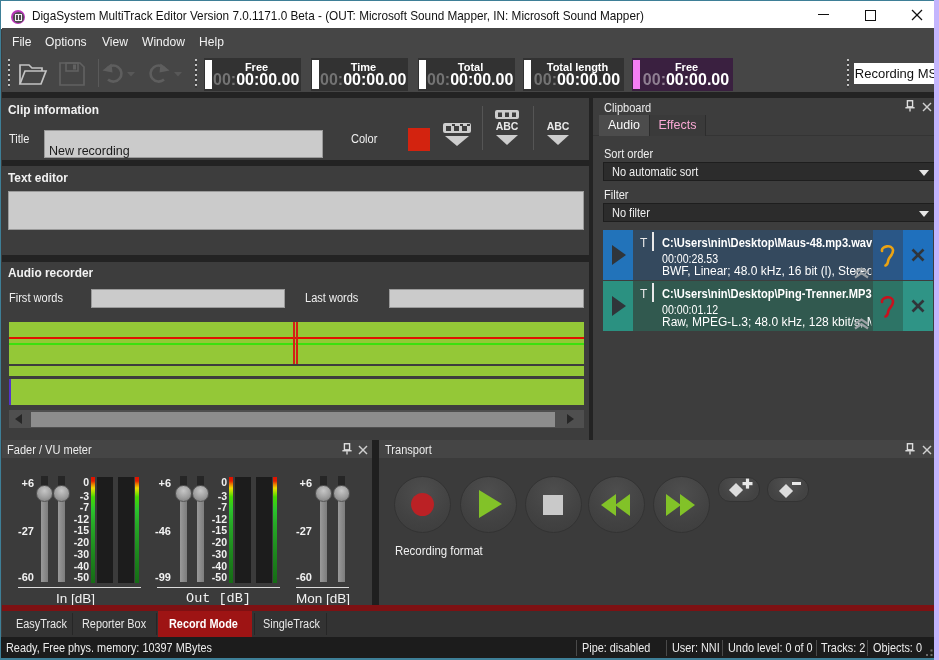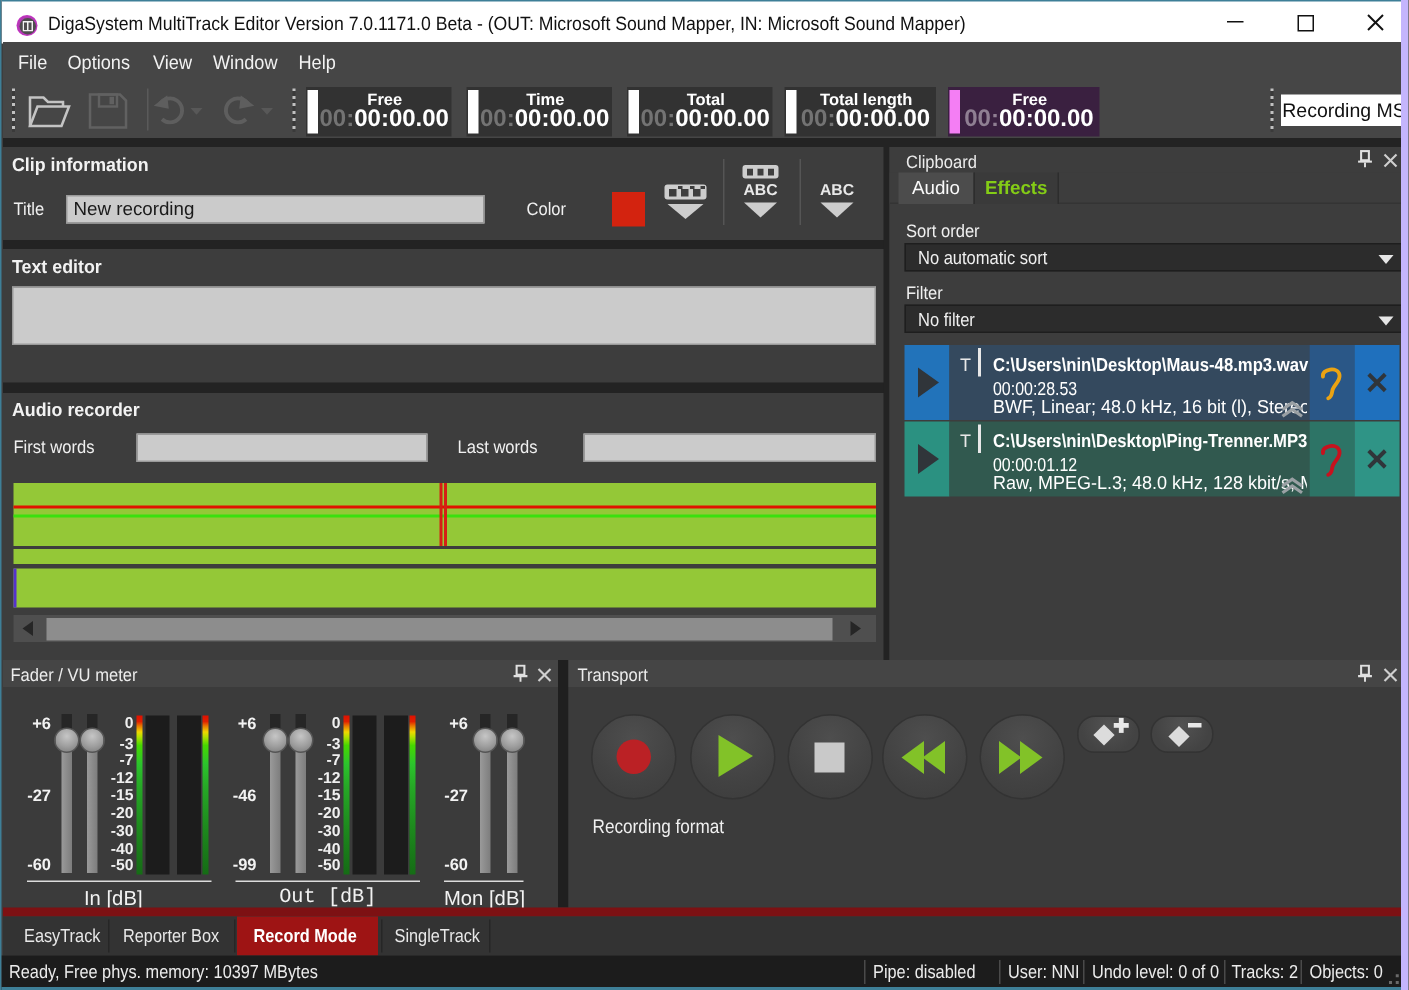--- a/index.html
+++ b/index.html
@@ -118,21 +118,21 @@
 <div class="tdisp" style="left:631px;width:101px;background:#3a2040;">
       <div class="tbar" style="background:#f47ef4;"></div>
       <div class="tlab">Free</div>
       <div class="ttime"><span style="color:#8f7f92;">00:</span>00:00.00</div>
     </div>
 <div class="abs" style="left:853px;top:63px;width:84px;height:21px;background:#fff;color:#111;font-size:13px;text-align:center;line-height:21px;">Recording MS</div>
 
 <div class="abs" style="left:1px;top:98px;width:590px;height:342px;background:#3d3d3d;"></div>
 <div class="hdr" style="left:7px;top:103px;">Clip information</div>
 <div class="lbl" style="left:8px;top:132px;">Title</div>
-<div class="inp" style="left:43px;top:130px;width:279px;height:19px;font-size:12.5px;color:#1a1a1a;padding:1px 4px;">New recording</div>
+<div class="inp" style="left:43px;top:130px;width:279px;height:19px;font-size:12.5px;color:#1a1a1a;padding:13px 4px;">New recording</div>
 <div class="lbl" style="left:350px;top:132px;">Color</div>
 <div class="abs" style="left:407px;top:128px;width:22px;height:23px;background:#d3230f;"></div>
 
 <svg class="abs" style="left:441px;top:122px;" width="30" height="25" viewBox="0 0 30 25">
 <rect x="1" y="1" width="28" height="10" rx="2" fill="#cdcdcd"></rect>
 <rect x="4" y="4" width="5" height="5" fill="#3d3d3d"></rect>
       <rect x="12" y="4" width="5" height="5" fill="#3d3d3d"></rect>
       <rect x="20" y="4" width="5" height="5" fill="#3d3d3d"></rect>
 <rect x="10" y="2" width="3" height="2" fill="#3d3d3d"></rect>
       <rect x="18" y="2" width="3" height="2" fill="#3d3d3d"></rect>
@@ -188,21 +188,21 @@
       <line x1="0.5" y1="8.4" x2="10.5" y2="8.4" stroke="#e0e0e0" stroke-width="1.5"></line>
       <line x1="5.5" y1="9" x2="5.5" y2="12.5" stroke="#e0e0e0" stroke-width="1.4"></line>
     </svg>
 <svg class="abs" style="left:921px;top:102px;" width="10" height="10" viewBox="0 0 10 10">
       <line x1="1" y1="1" x2="9" y2="9" stroke="#cfcfcf" stroke-width="1.4"></line>
       <line x1="9" y1="1" x2="1" y2="9" stroke="#cfcfcf" stroke-width="1.4"></line>
     </svg>
 
 <div class="abs" style="left:592px;top:115px;width:346px;height:21px;background:#3d3d3d;border-bottom:1px solid #343434;box-sizing:border-box;"></div>
 <div class="abs" style="left:598px;top:115px;width:50px;height:21px;background:#4c4c4c;color:#fafafa;font-size:12.5px;text-align:center;line-height:21px;">Audio</div>
-<div class="abs" style="left:648px;top:115px;width:57px;height:21px;background:#3a3a3a;border-left:1px solid #2d2d2d;border-right:1px solid #2d2d2d;box-sizing:border-box;color:#84cc16;font-size:12.5px;text-align:center;line-height:21px;font-weight:bold;">Effects</div>
+<div class="abs" style="left:648px;top:115px;width:57px;height:21px;background:#3a3a3a;border-left:1px solid #2d2d2d;border-right:1px solid #2d2d2d;box-sizing:border-box;color:#f9a8d4;font-size:12.5px;text-align:center;line-height:21px;">Effects</div>
 <div class="lbl" style="left:603px;top:147px;">Sort order</div>
 <div class="dd" style="left:602px;top:162px;width:334px;height:19px;">
       <span class="ddt">No automatic sort</span>
       <span class="dda"></span>
     </div>
 <div class="lbl" style="left:603px;top:188px;">Filter</div>
 <div class="dd" style="left:602px;top:203px;width:334px;height:19px;">
       <span class="ddt">No filter</span>
       <span class="dda"></span>
     </div>

